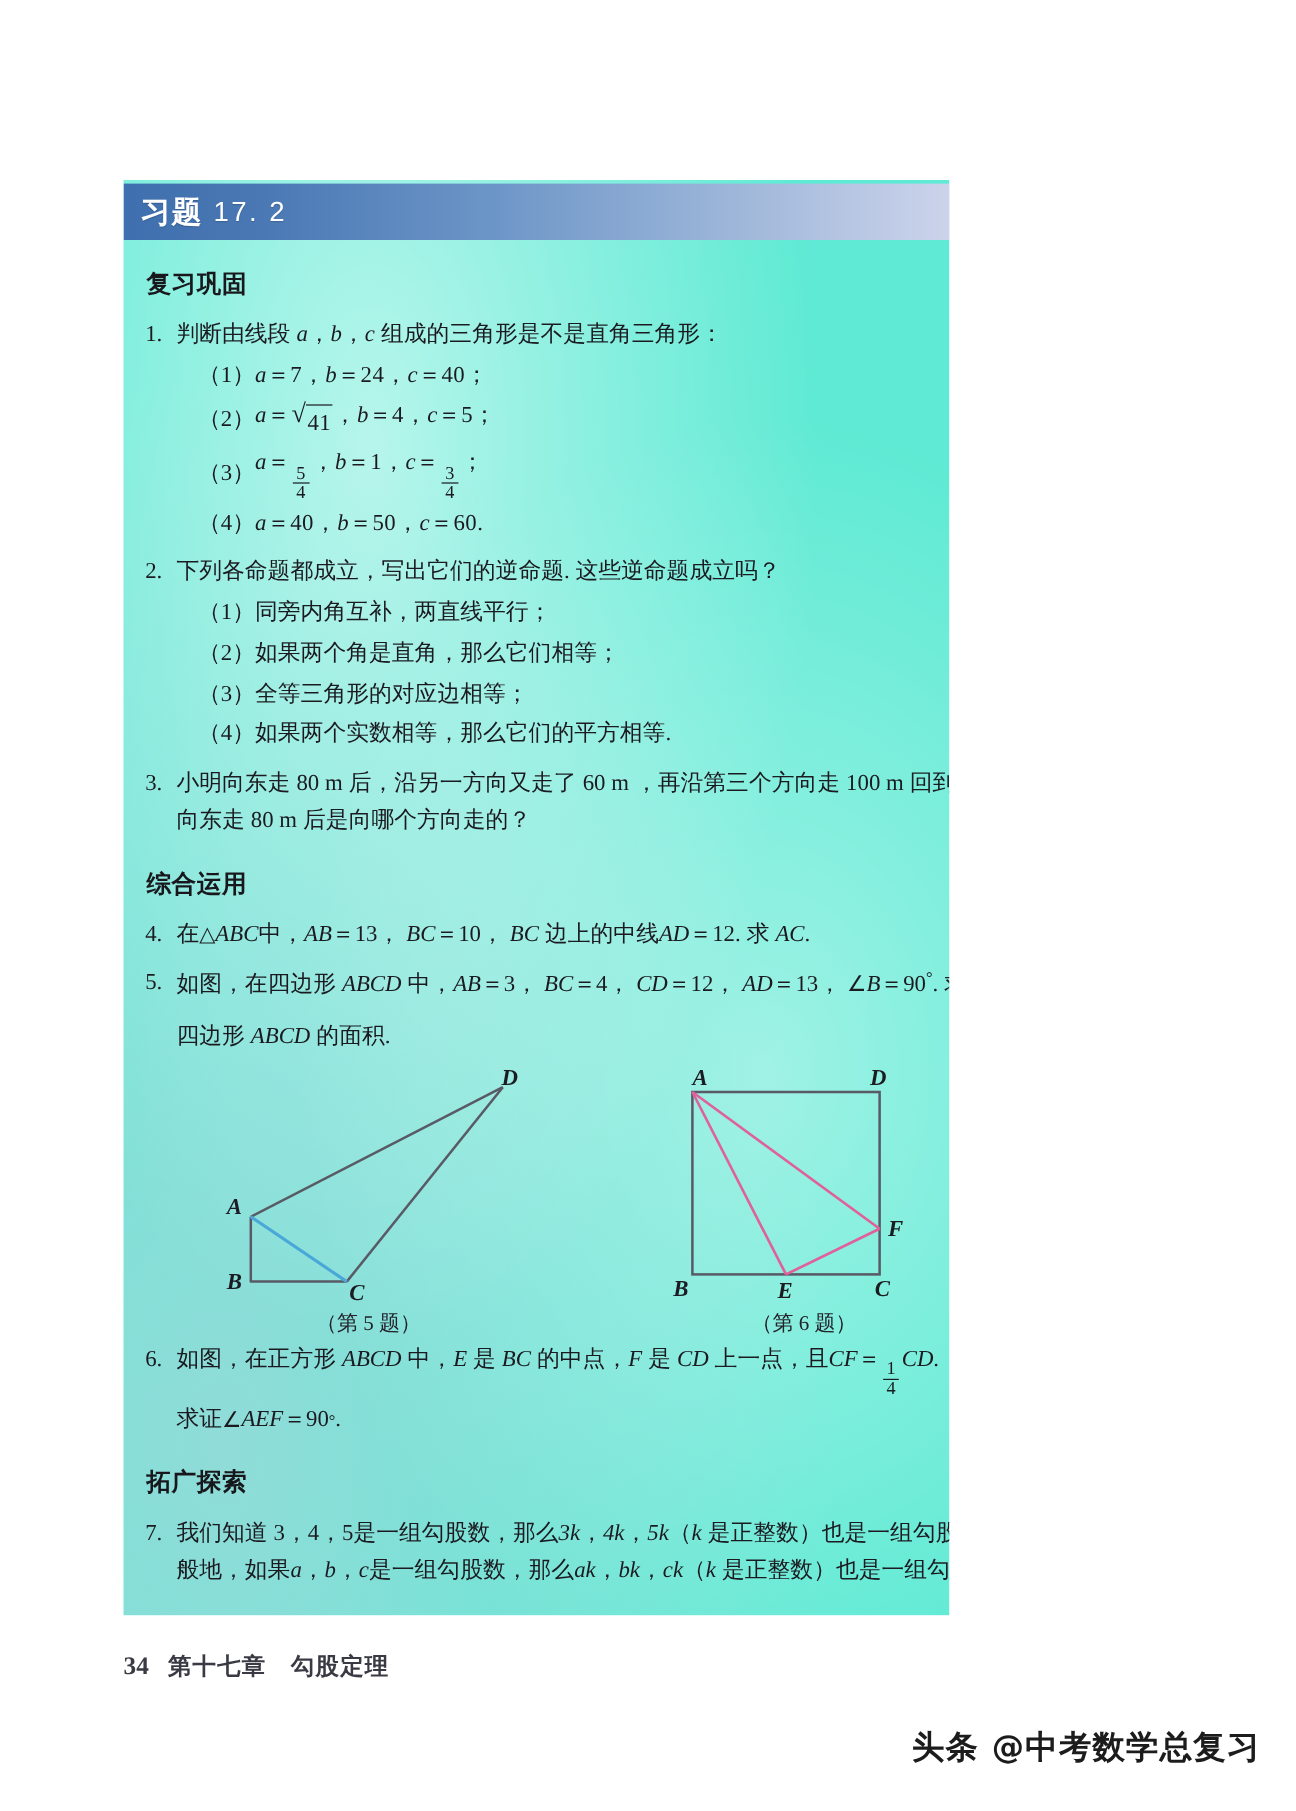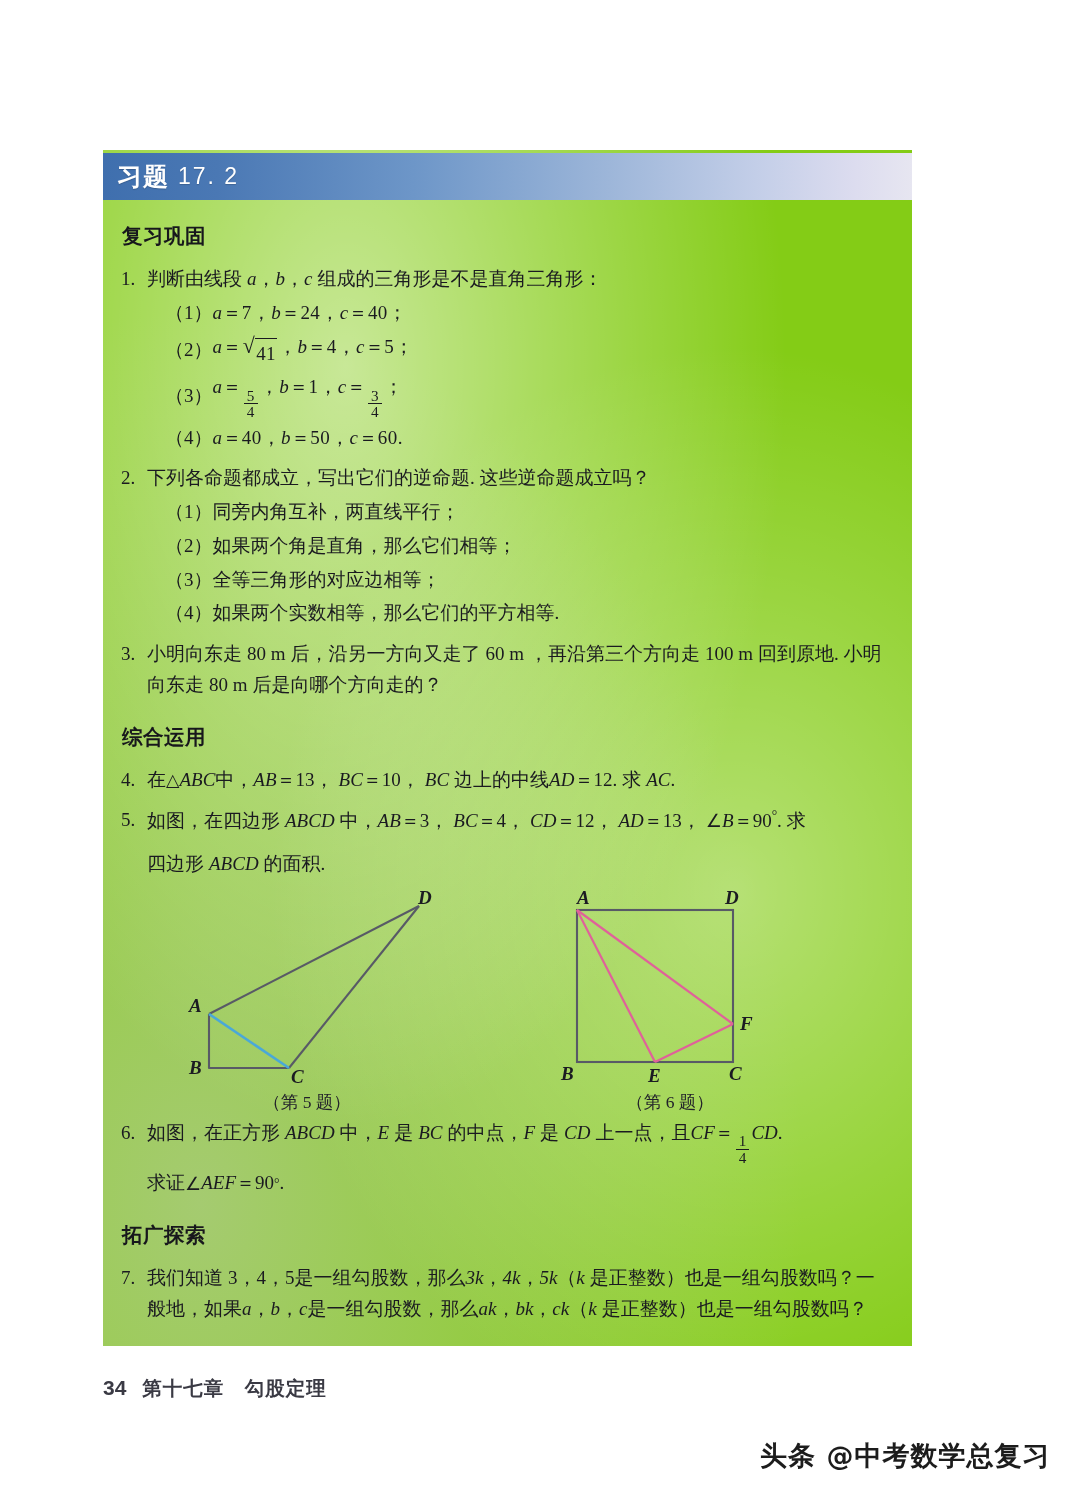--- a/index.html
+++ b/index.html
@@ -16,22 +16,22 @@
   #page {
     position: relative;
     width: 1080px; height: 1509px;
     background: #ffffff;
   }
 
   
   #panel {
     position: absolute;
     left: 103px; top: 150px;
-    width: 809px; height: 1196px;
-    background: #84cc16;
+    width: 688px; height: 1196px;
+    background: #5eead4;
     overflow: hidden;
   }
   
   #panel::before{
     content:"";
     position:absolute; inset:0;
     background:
       radial-gradient(ellipse at 30% 18%, rgba(255,255,255,.55), rgba(255,255,255,0) 55%),
       radial-gradient(ellipse at 78% 62%, rgba(255,255,255,.40), rgba(255,255,255,0) 52%),
       radial-gradient(ellipse at 12% 88%, rgba(205,202,222,.45), rgba(255,255,255,0) 60%);
@@ -163,21 +163,21 @@
   
   #footer {
     position: absolute;
     left: 103px; top: 1375px;
     display: flex;
     align-items: baseline;
     gap: 16px;
     color: #3a3a44;
   }
   #footer .pg {
-    font-family: Liberation Sans, sans-serif;
+    font-family: Liberation Serif, serif;
     font-weight: bold;
     font-size: 21px;
   }
   #footer .ch {
     font-family: "DejaVu Sans", "Liberation Sans", sans-serif;
     font-weight: bold;
     font-size: 19.5px;
     letter-spacing: 1px;
   }
 

